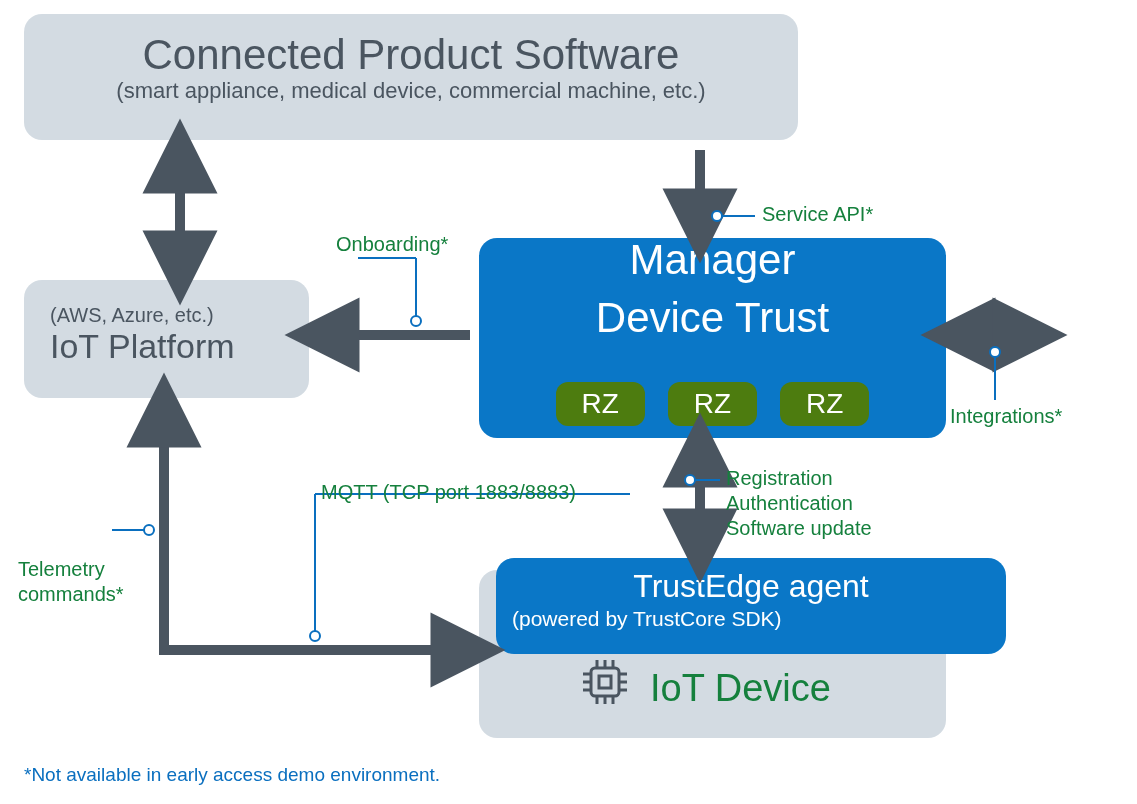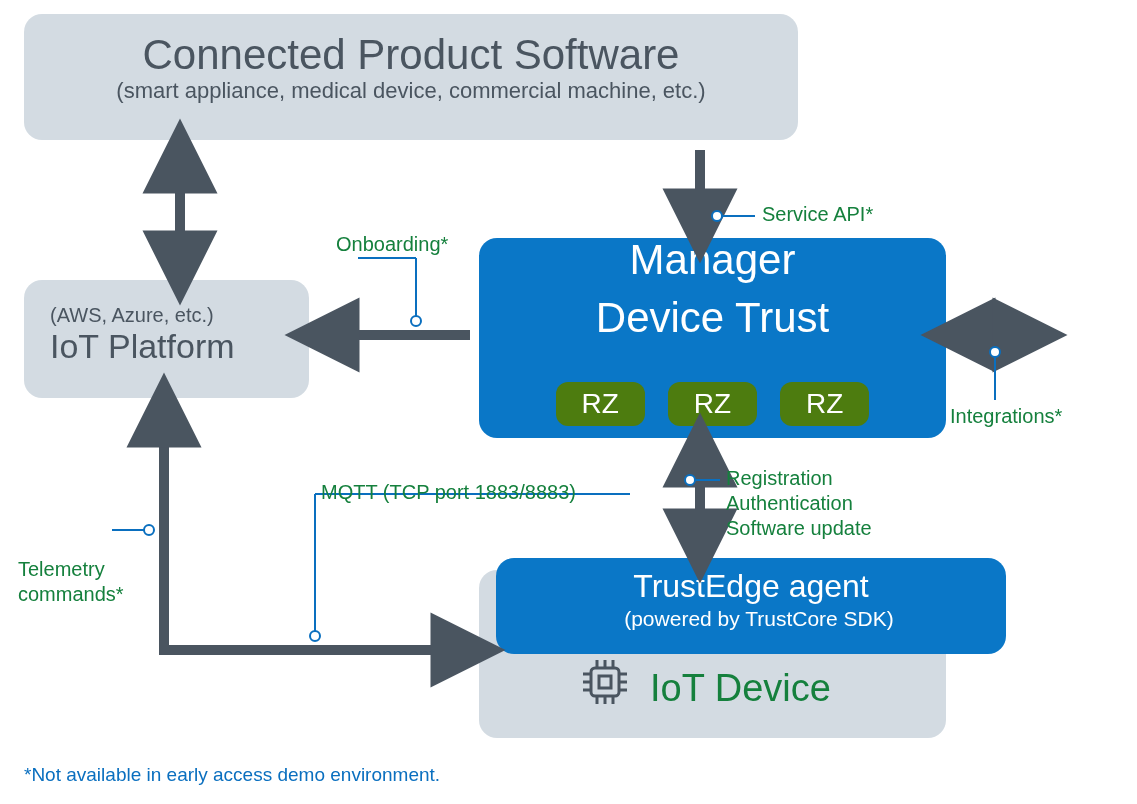--- a/index.html
+++ b/index.html
@@ -110,21 +110,21 @@
       <line x1="40" y1="18" x2="48" y2="18" stroke="#4a5560" stroke-width="3"></line>
       <line x1="40" y1="26" x2="48" y2="26" stroke="#4a5560" stroke-width="3"></line>
       <line x1="40" y1="34" x2="48" y2="34" stroke="#4a5560" stroke-width="3"></line>
     </svg>
   </span>
   <span style="position:absolute; left:171px; bottom:28px; font-size:38px; color:#15803d;">IoT Device</span>
 </div>
 
 <div class="box box-blue" style="left:496px; top:558px; width:510px; height:96px; padding-top:10px;">
   <p style="margin:0; text-align:center; font-size:32px;">TrustEdge agent</p>
-  <p style="margin:2px 0 0 16px; text-align:center; font-size:21px;">(powered by TrustCore SDK)</p>
+  <p style="margin:2px 0 0 16px; font-size:21px;">(powered by TrustCore SDK)</p>
 </div>
 
 <svg class="layer">
   <defs>
     <marker id="arrow" viewBox="0 0 12 12" refX="6" refY="6" markerWidth="9" markerHeight="9" orient="auto-start-reverse">
       <path d="M1,1 L11,6 L1,11 Z" fill="#4a5560"></path>
     </marker>
   </defs>
 
   <line x1="180" y1="156" x2="180" y2="268" stroke="#4a5560" stroke-width="10" marker-start="url(#arrow)" marker-end="url(#arrow)"></line>

